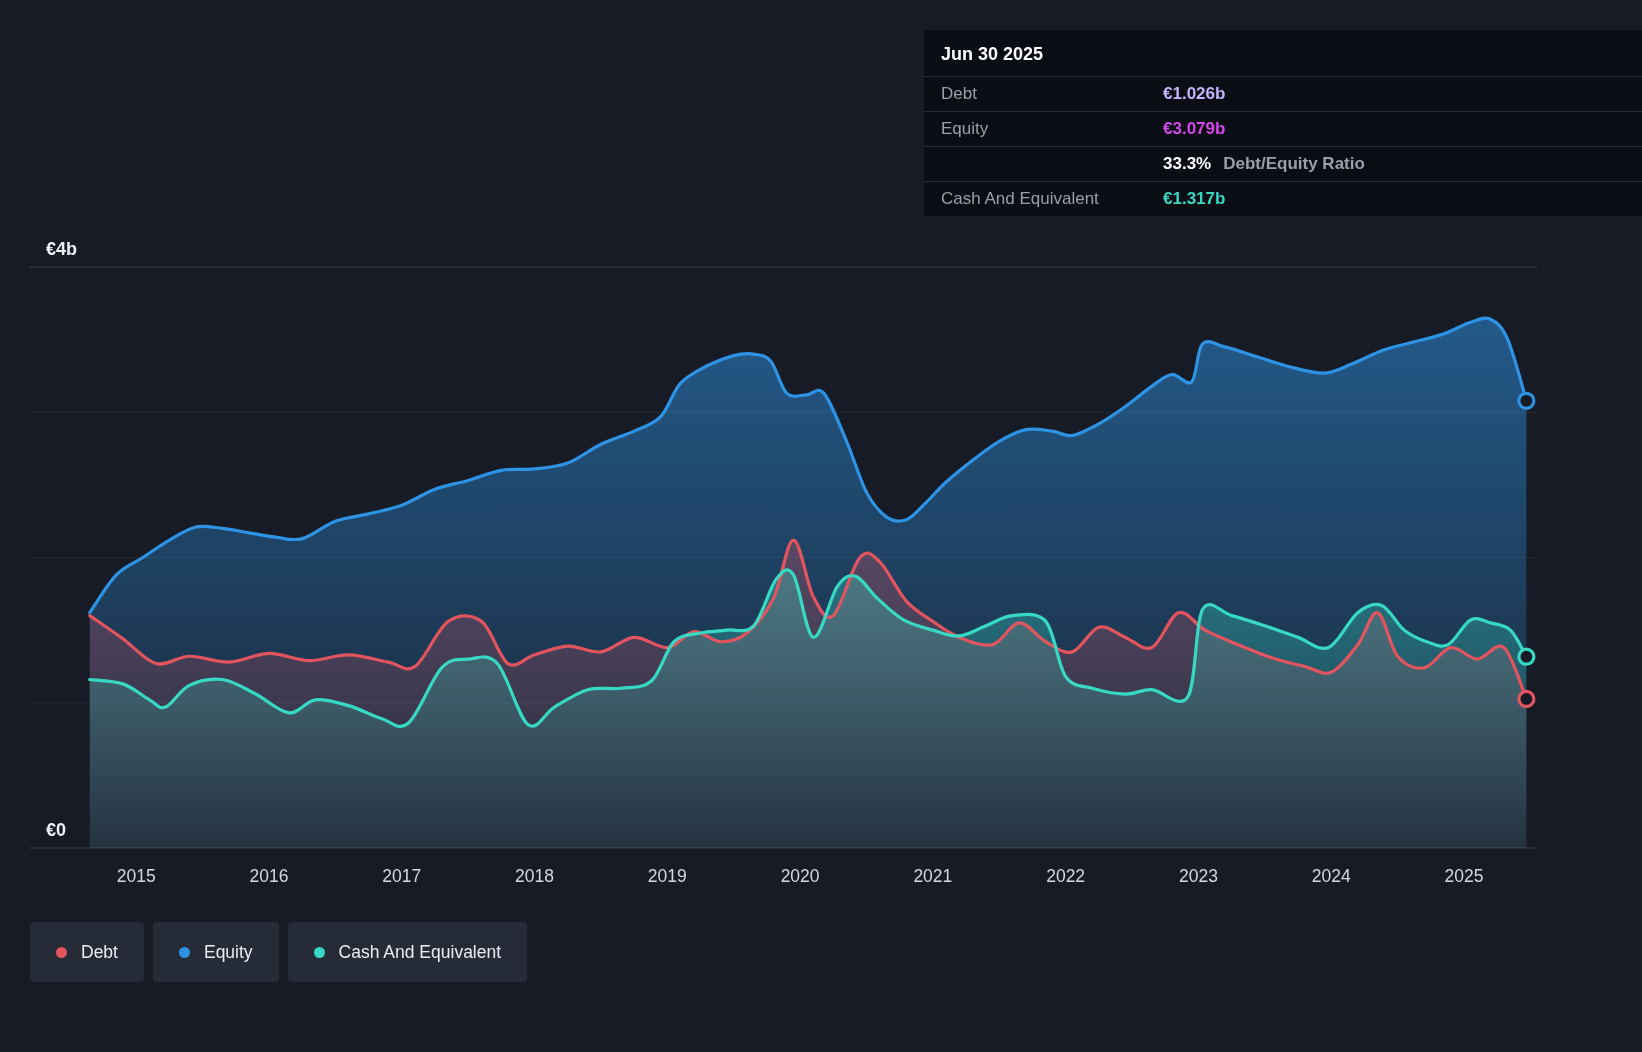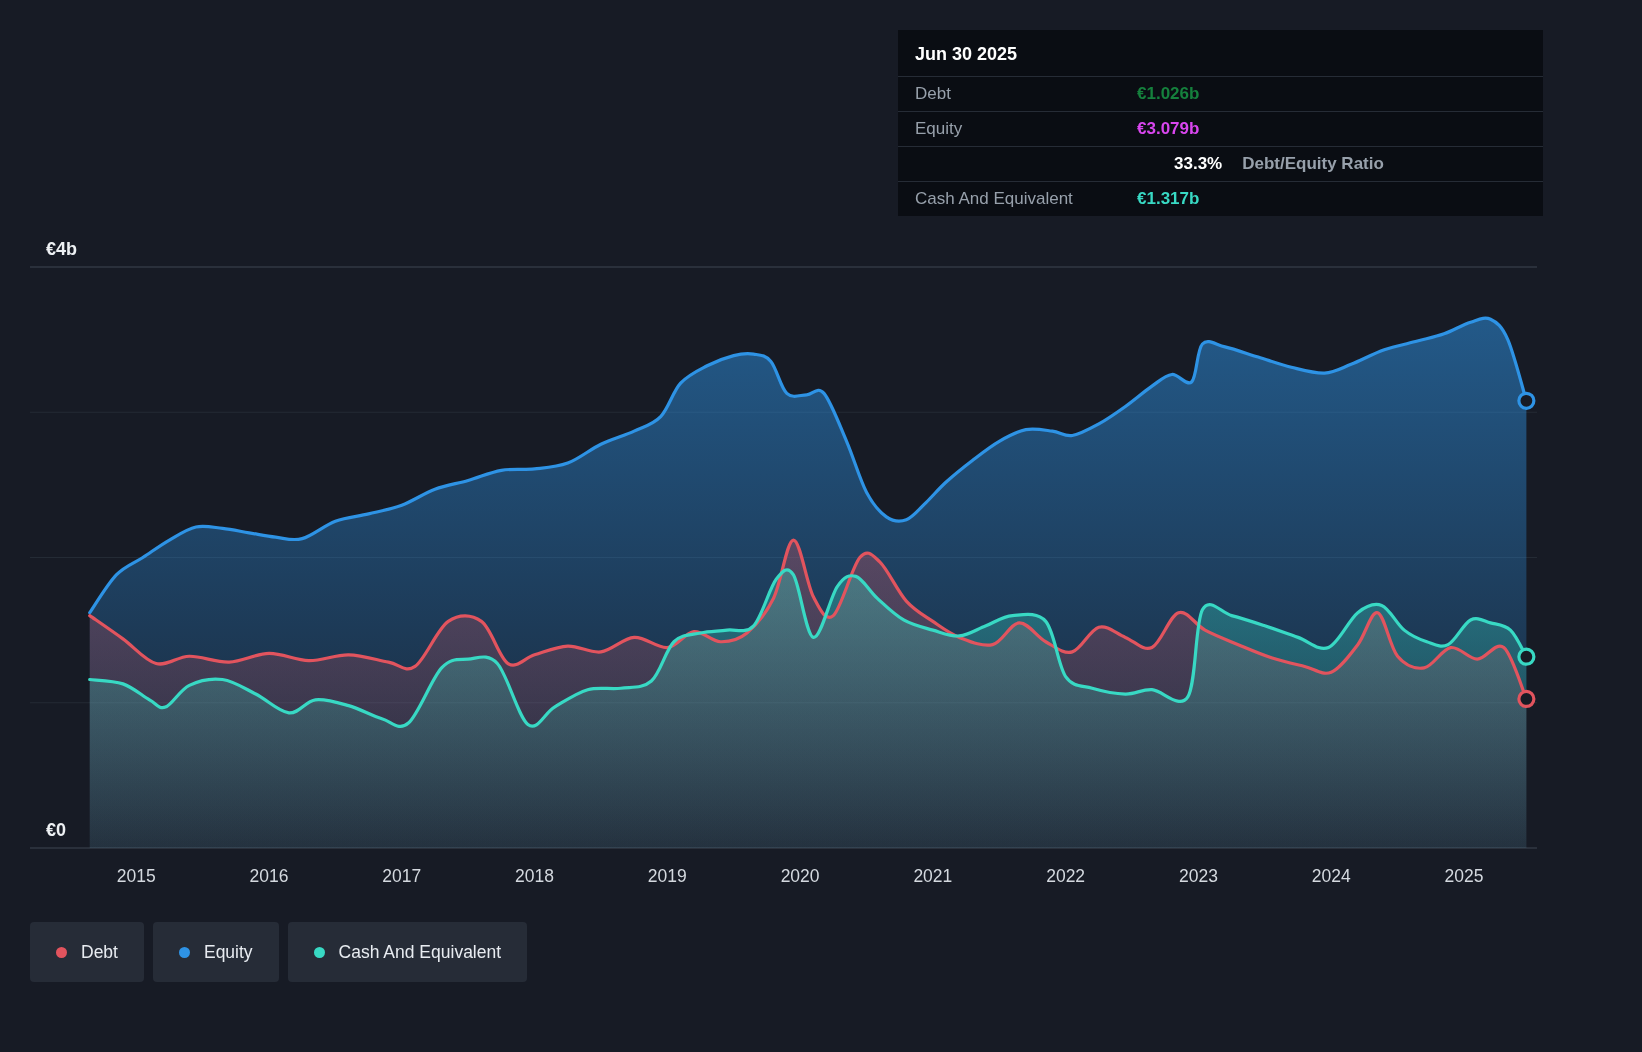--- a/index.html
+++ b/index.html
@@ -2,30 +2,30 @@
 <html><head>
 <meta charset="utf-8">
 <style>
   html,body{margin:0;padding:0;background:#10141c;}
   body{font-family:"Liberation Sans",sans-serif;}
   .page{position:relative;width:1642px;height:1052px;background:#171b25;overflow:hidden;}
   .chart-layer{position:absolute;left:0;top:0;width:1448px;height:1052px;}
   svg text{font-family:"Liberation Sans",sans-serif;}
 
   
-  .tooltip{position:absolute;left:898px;top:30px;width:645px;background:#0a0d13;color:#fff;
+  .tooltip{position:absolute;left:924px;top:30px;width:718px;background:#0a0d13;color:#fff;
            font-size:17px;box-sizing:border-box;}
   .tt-title{padding:14px 17px 11px 17px;font-size:18px;font-weight:700;color:#ffffff;
             border-bottom:1px solid #262c36;}
   .tt-row{display:flex;align-items:center;padding:7px 17px;border-bottom:1px solid #262c36;}
   .tt-row.last{border-bottom:none;}
   .tt-label{width:222px;flex:none;color:#97a0ab;font-weight:400;}
   .tt-value{font-weight:700;}
-  .tt-ratio-strong{color:#ffffff;font-weight:700;margin-left:37px;}
-  .tt-ratio-label{color:#97a0ab;font-weight:700;margin-left:20px;}
+  .tt-ratio-strong{color:#ffffff;font-weight:700;}
+  .tt-ratio-label{color:#97a0ab;font-weight:700;margin-left:12px;}
 
   
   .legend{position:absolute;left:30px;top:922px;display:flex;gap:9px;}
   .legend-item{display:flex;align-items:center;gap:14px;background:#262c37;border-radius:4px;
                padding:0 26px;height:60px;color:#e8ecf1;font-size:17.5px;cursor:pointer;}
   .legend-dot{width:11px;height:11px;border-radius:50%;flex:none;}
 </style>
 </head>
 <body>
 
@@ -74,21 +74,21 @@
         <text x="1198.4229074889902" y="882" fill="#d4d9df" font-size="17.5" text-anchor="middle">2023</text>
         <text x="1331.198237885467" y="882" fill="#d4d9df" font-size="17.5" text-anchor="middle">2024</text>
         <text x="1463.9735682819437" y="882" fill="#d4d9df" font-size="17.5" text-anchor="middle">2025</text>
       </svg>
   </div>
 
   <div class="tooltip">
     <div class="tt-title">Jun 30 2025</div>
     <div class="tt-row">
       <span class="tt-label">Debt</span>
-      <span class="tt-value" style="color: #15803d;">€1.026b</span>
+      <span class="tt-value" style="color: #c4b5fd;">€1.026b</span>
     </div>
     <div class="tt-row">
       <span class="tt-label">Equity</span>
       <span class="tt-value" style="color: #d946ef;">€3.079b</span>
     </div>
     <div class="tt-row">
       <span class="tt-label"></span>
       <span class="tt-value">
         <span class="tt-ratio-strong">33.3%</span><span class="tt-ratio-label">Debt/Equity Ratio</span>
       </span>

